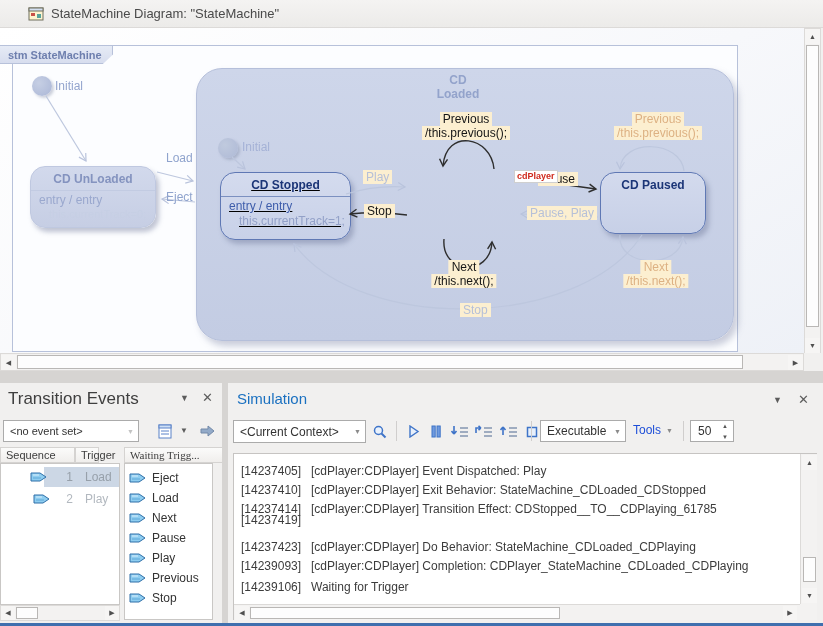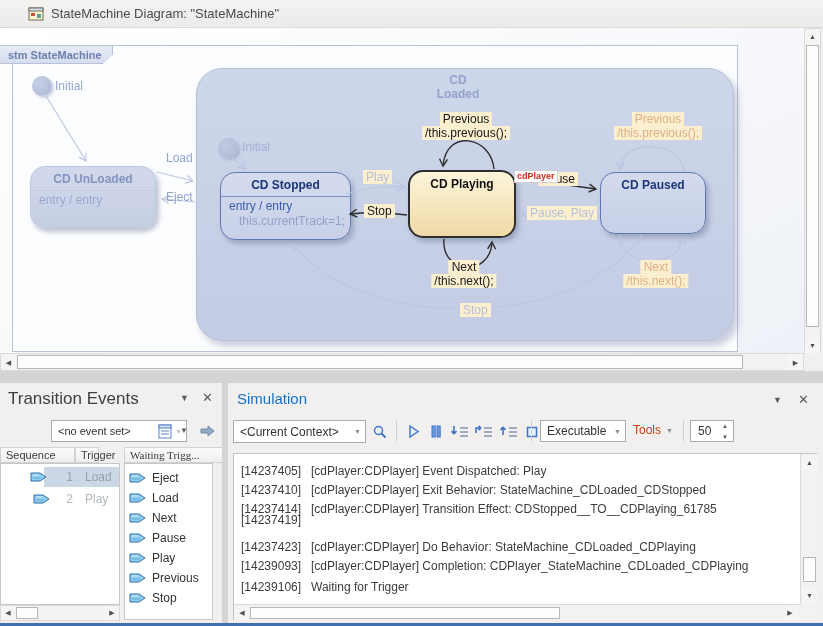--- a/index.html
+++ b/index.html
@@ -35,21 +35,21 @@
   .state .st-line2 { font-size:11px; padding:1px 0 0 18px; white-space:nowrap; }
 
   .st-unloaded { left:30px; top:138px; width:126px; height:62px;
     background:linear-gradient(#d2d9ec,#c6cee4); border:1.5px solid #bfc8e0; }
   .st-unloaded .st-title { color:#8493bf; }
   .st-unloaded .st-div { border-color:#c2cbe2; }
   .st-unloaded .st-line { color:#9aa8ce; }
   .st-unloaded .st-line2 { color:#c6cfe4; }
 
   .st-stopped { left:220px; top:144px; width:131px; height:68px;
-    background:linear-gradient(#d4dbee,#c8d1e8); border:1.5px solid #5f78b4; }
+    background:linear-gradient(#d4dbee,#c8d1e8); border:1.5px solid #5f78b4;text-decoration:underline; }
   .st-stopped .st-title { color:#1b3577; }
   .st-stopped .st-div { border-color:#7b90c0; }
   .st-stopped .st-line { color:#3e5dab; }
   .st-stopped .st-line2 { color:#93a1c8; font-size:12px; }
 
   .st-playing { left:408px; top:142px; width:108px; height:68px;
     background:linear-gradient(#fdf5da,#eed9a6); border:2px solid #2e2e2e; }
   .st-playing .st-title { color:#101010; }
 
   .st-paused { left:600px; top:144px; width:106px; height:62px;
@@ -165,23 +165,20 @@
       <div class="st-line2">this.currentTrack=0;</div>
     </div>
 
     <div class="state st-stopped">
       <div class="st-title">CD Stopped</div>
       <div class="st-div"></div>
       <div class="st-line">entry / entry</div>
       <div class="st-line2">this.currentTrack=1;</div>
     </div>
 
-    <div class="state st-playing">
-      <div class="st-title">CD Playing</div>
-    </div>
 
     <div class="state st-paused">
       <div class="st-title">CD Paused</div>
     </div>
 
     <svg class="arrows" width="804" height="325" viewBox="0 0 804 325">
       <defs>
         <marker id="ad" markerWidth="12" markerHeight="12" refX="8" refY="5" orient="auto" markerUnits="userSpaceOnUse">
           <path d="M1,1 L8,5 L1,9" fill="none" stroke="#2e2e2e" stroke-width="1.4"></path>
         </marker>
@@ -251,21 +248,21 @@
     <div class="sb-btn" style="left:787px; top:1px;">▶</div>
   </div>
 
   <div class="split-h"></div>
 
   <div class="panel ev-panel">
     <div class="panel-title" style="position:absolute; left:8px; top:6px;">Transition Events</div>
     <div class="pbtn" style="left:180px; top:10px; font-size:9px;">▼</div>
     <div class="pbtn" style="left:202px; top:7px; font-size:13px;">✕</div>
 
-    <div class="combo" style="left:3px; top:37px; width:136px; height:22px;margin-left:48px;">
+    <div class="combo" style="left:3px; top:37px; width:136px; height:22px;">
       <span style="font-size:11px;">&lt;no event set&gt;</span>
       <span class="carr carr-dim">▼</span>
     </div>
     <div class="tbtn" style="left:154px; top:38px; width:22px; height:20px;">
       <svg width="16" height="15" viewBox="0 0 16 15">
         <rect x="2" y="1" width="12" height="13" fill="#ffffff" stroke="#5b82c8"></rect>
         <rect x="2" y="1" width="12" height="3" fill="#cfe0f5" stroke="#5b82c8"></rect>
         <line x1="4" y1="7" x2="12" y2="7" stroke="#5b82c8"></line>
         <line x1="4" y1="10" x2="12" y2="10" stroke="#5b82c8"></line>
       </svg>
@@ -425,21 +422,21 @@
     <div class="tbtn" style="left:294px; top:38px; width:20px; height:21px;">
       <svg width="12" height="12" viewBox="0 0 12 12">
         <rect x="1.5" y="1.5" width="9" height="9" fill="#e8f0fb" stroke="#3f74c8" stroke-width="1.5"></rect>
       </svg>
     </div>
     <div class="tsep" style="left:303px; top:38px;"></div>
     <div class="combo" style="left:312px; top:37px; width:86px; height:22px;">
       <span>Executable</span>
       <span class="carr">▼</span>
     </div>
-    <div style="position:absolute; left:405px; top:40px; font-size:12px; color:#c2410c;">Tools</div>
+    <div style="position:absolute; left:405px; top:40px; font-size:12px; color:#1d4ed8;">Tools</div>
     <div class="pbtn" style="left:438px; top:44px; font-size:7px; color:#8a8a8a;">▼</div>
     <div class="tsep" style="left:455px; top:38px;"></div>
     <div class="spin" style="left:462px; top:37px; width:44px; height:22px;">
       <span class="sp-val">50</span>
       <span class="sp-up">▲</span>
       <span class="sp-dn">▼</span>
     </div>
 
     <div class="logbox">
       <div class="log-row" style="top:10px;">

